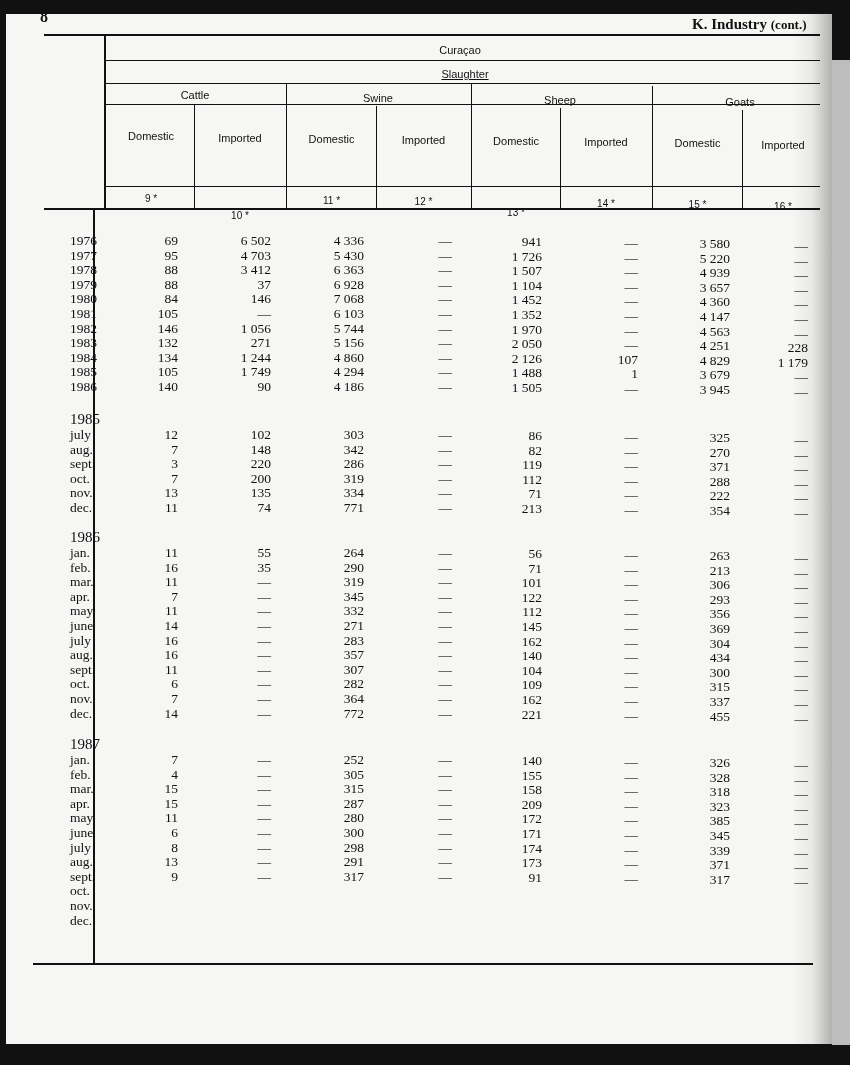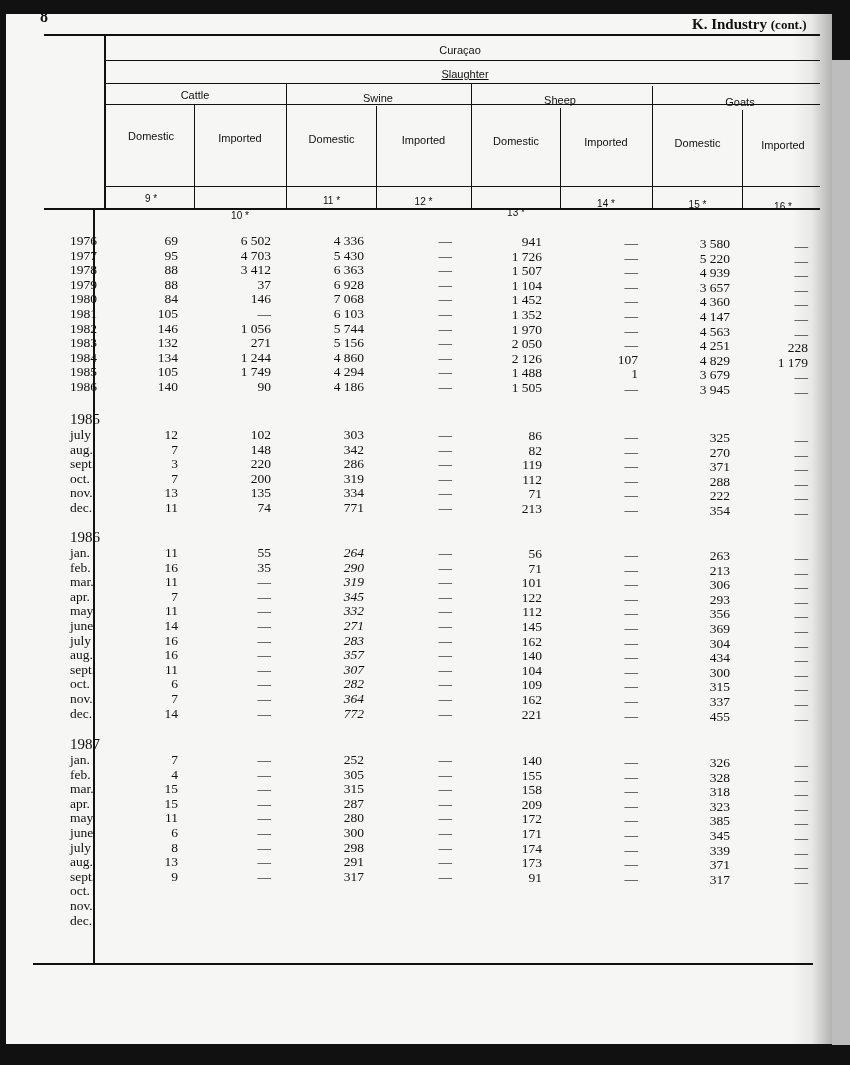--- a/index.html
+++ b/index.html
@@ -327,21 +327,21 @@
       <div>—</div>
       <div>—</div>
       <div>—</div>
       <div>—</div>
       <div>—</div>
       <div>—</div>
       <div>—</div>
       <div>—</div>
       <div>—</div>
     </div>
-    <div class="col" style="top: 546px; left: 284px; width: 80px; font-style: italic;">
+    <div class="col" style="top: 546px; left: 284px; width: 80px;">
       <div>264</div>
       <div>290</div>
       <div>319</div>
       <div>345</div>
       <div>332</div>
       <div>271</div>
       <div>283</div>
       <div>357</div>
       <div>307</div>
       <div>282</div>

